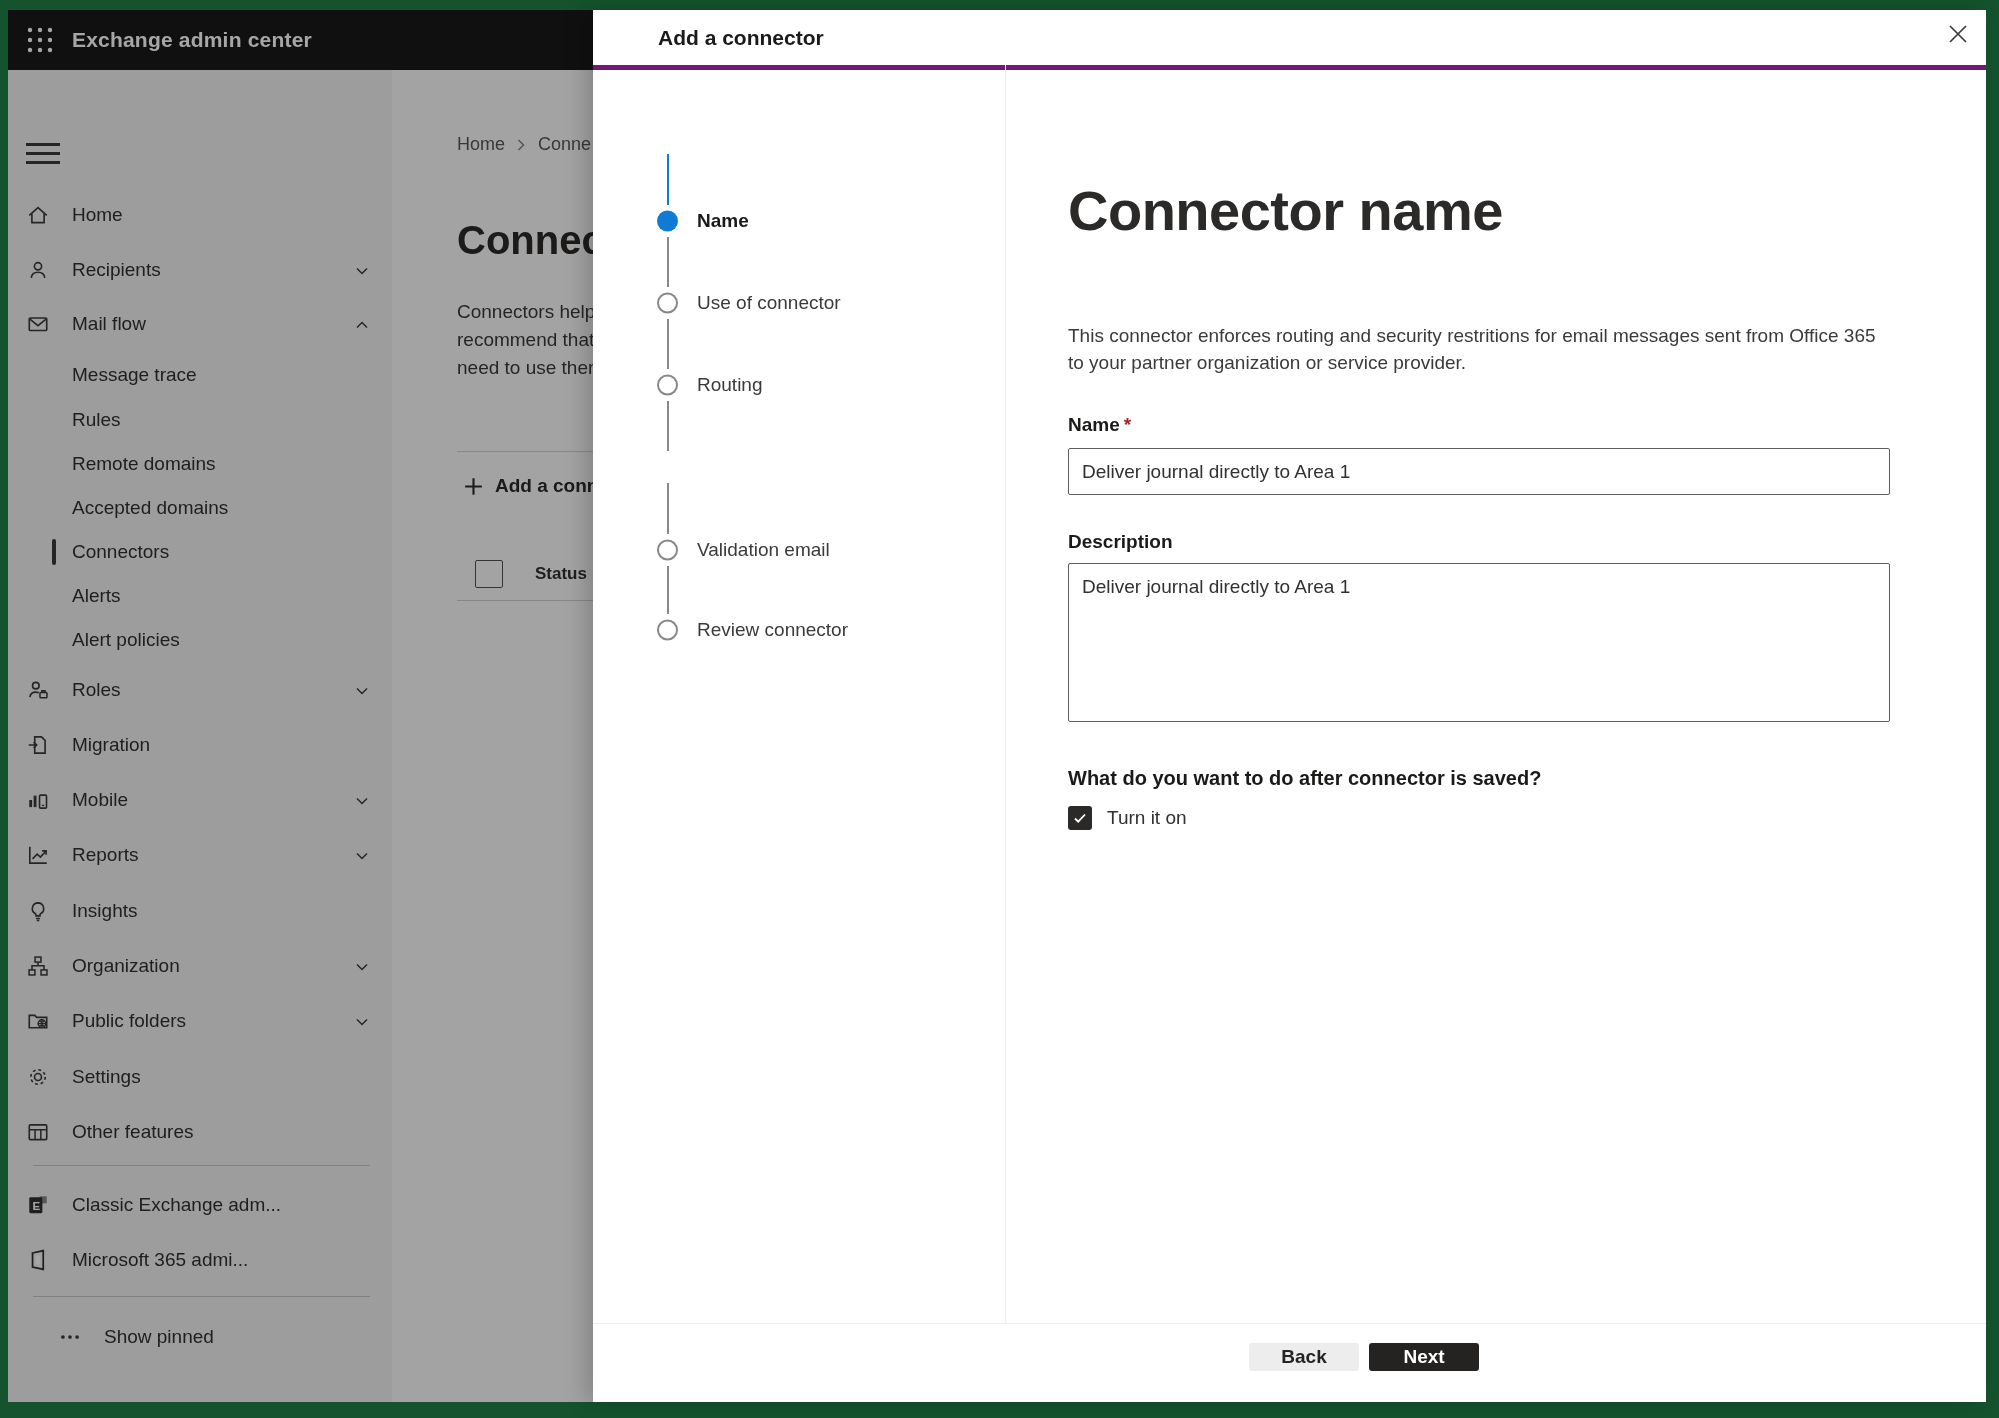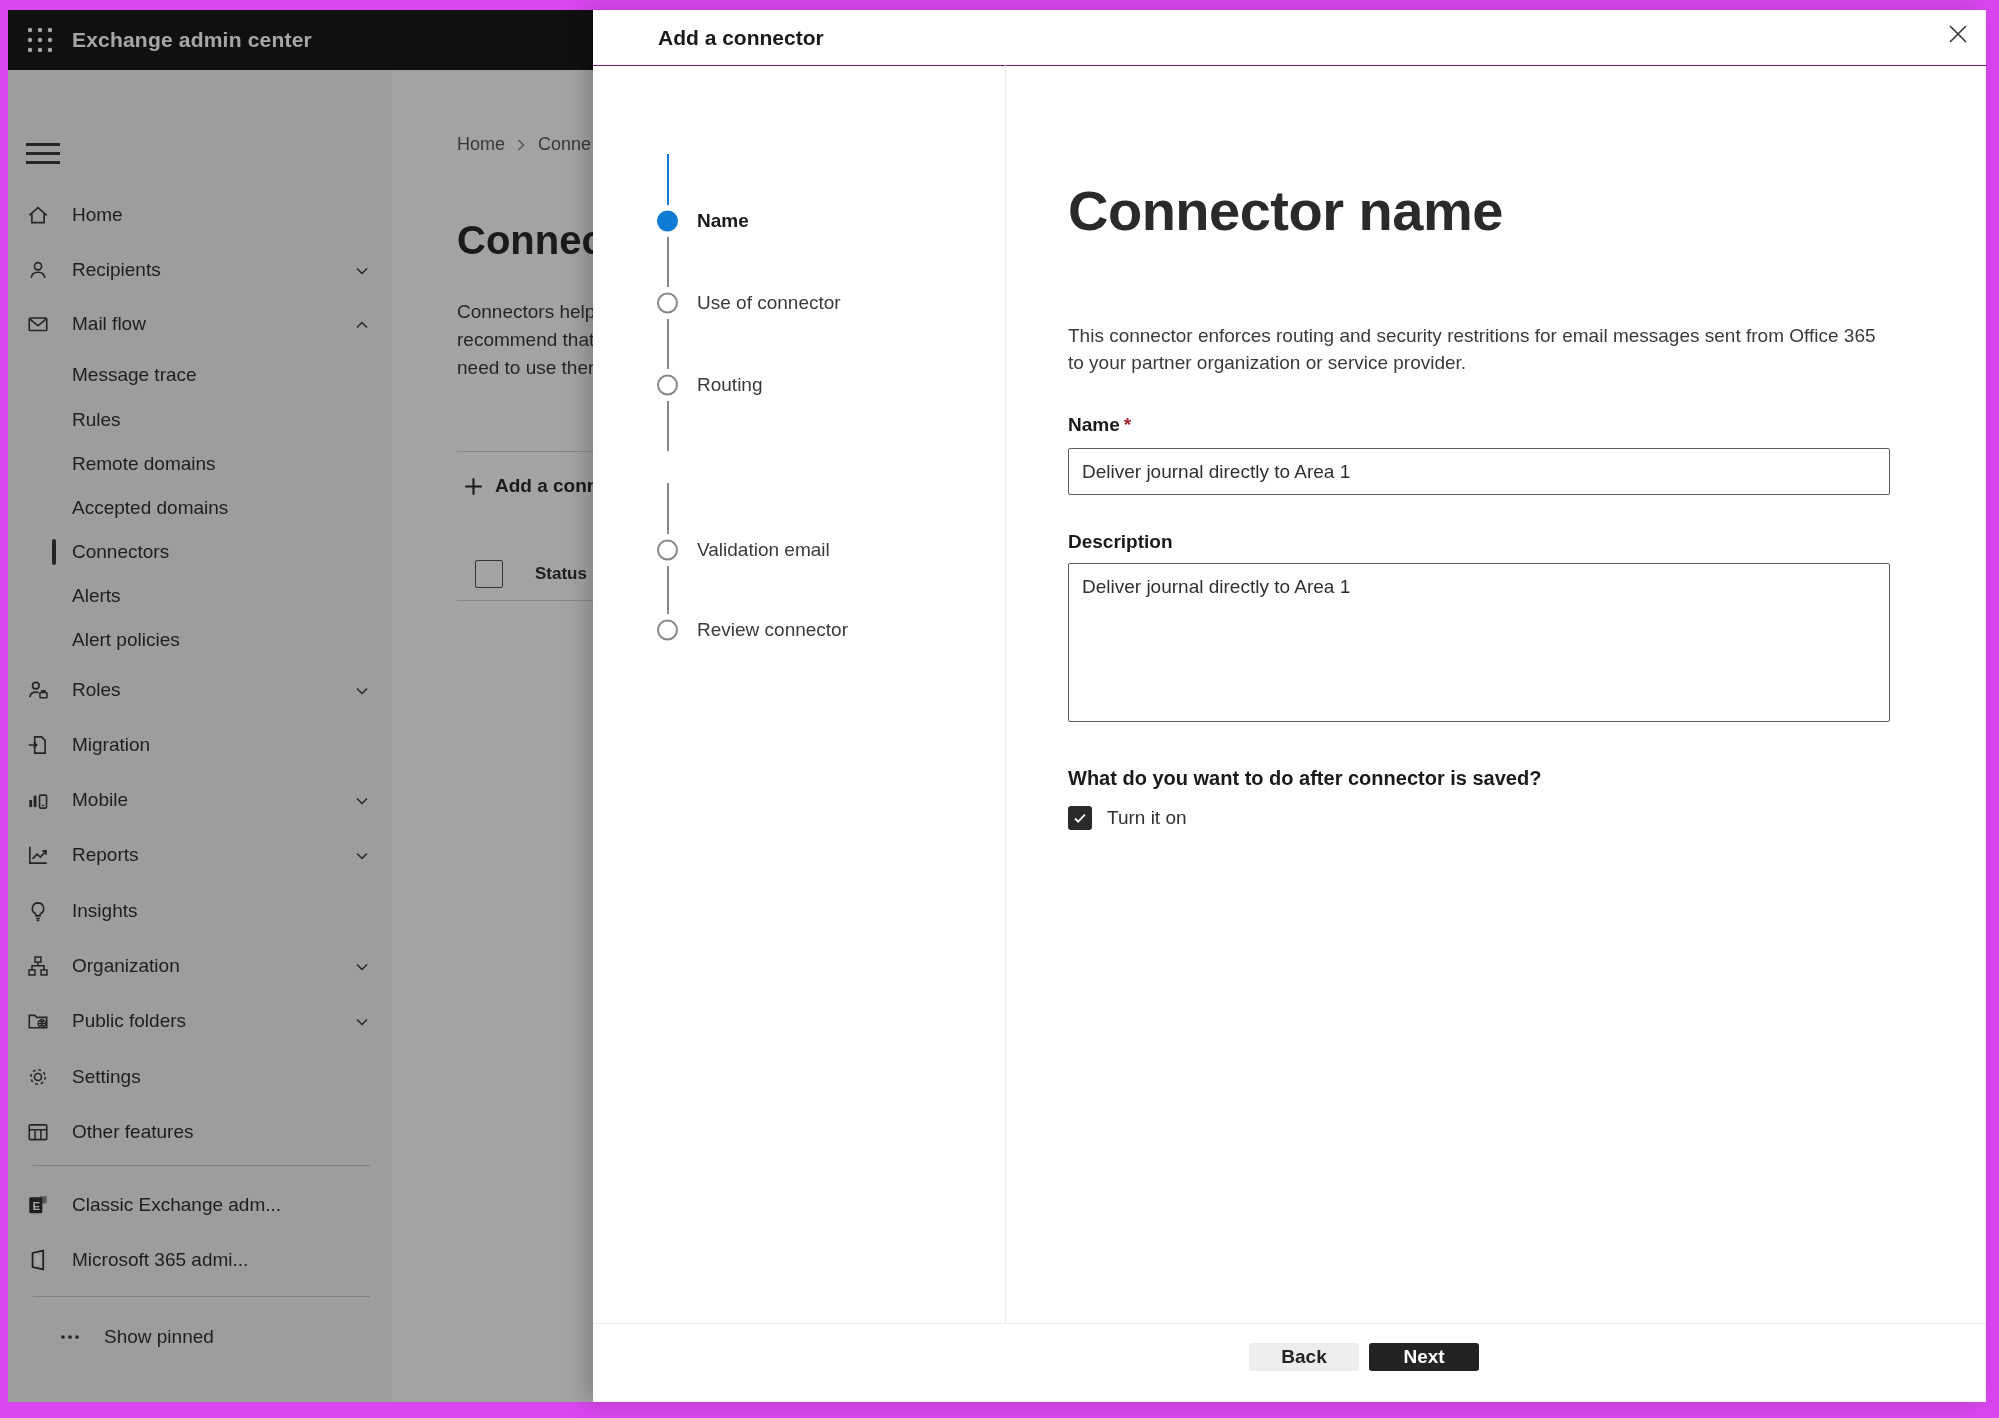--- a/index.html
+++ b/index.html
@@ -1,16 +1,16 @@
 <!DOCTYPE html>
 <html><head>
 <meta charset="utf-8">
 <style>
   html,body{margin:0;padding:0;background:#000;}
-  .screen{position:relative;width:1999px;height:1418px;background:#d946ef;overflow:hidden;
+  .screen{position:relative;width:1999px;height:1418px;background:#14532d;overflow:hidden;
           font-family:"Liberation Sans","DejaVu Sans",sans-serif;-webkit-font-smoothing:antialiased;}
   
   .app{position:absolute;left:8px;top:10px;width:1978px;height:1392px;background:#fbfbfa;overflow:hidden;}
   .app-header{position:absolute;left:0;top:0;width:100%;height:60px;background:#1b1a19;}
   .waffle{position:absolute;left:18px;top:16px;width:28px;height:28px;cursor:pointer;}
   .app-title{position:absolute;left:64px;top:0;height:60px;line-height:60px;color:#ffffff;
              font-size:21px;font-weight:600;letter-spacing:.2px;}
   
   .sidebar{position:absolute;left:0;top:60px;width:384px;height:1332px;background:#f3f2f1;}
   .hamburger{position:absolute;left:18px;top:70px;width:36px;height:26px;cursor:pointer;}
@@ -34,21 +34,21 @@
            font-size:19px;font-weight:600;color:#2b2a29;white-space:nowrap;}
   .tbl-head{position:absolute;left:83px;top:486px;height:36px;display:flex;align-items:center;}
   .tbl-check{width:26px;height:26px;border:1.6px solid #55514e;border-radius:2px;background:transparent;cursor:pointer;}
   .tbl-col{margin-left:32px;font-size:17px;font-weight:600;color:#323130;}
   .bg-div2{position:absolute;left:65px;top:530px;width:400px;height:1px;background:#d2d0ce;}
   
   .scrim{position:absolute;left:0;top:0;width:100%;height:100%;background:rgba(0,0,0,0.35);z-index:50;}
   
   .dialog{position:absolute;left:593px;top:10px;width:1393px;height:1392px;background:#fff;z-index:100;
           box-shadow:-8px 0 20px rgba(0,0,0,.18);}
-  .dlg-head{position:absolute;left:0;top:0;width:100%;height:55px;border-bottom:1px solid #701a75;}
+  .dlg-head{position:absolute;left:0;top:0;width:100%;height:55px;border-bottom:5px solid #701a75;}
   .dlg-title{position:absolute;left:65px;top:0;height:55px;line-height:55px;font-size:21px;font-weight:700;color:#1b1a19;}
   .dlg-close{position:absolute;left:1352px;top:11px;width:26px;height:26px;cursor:pointer;}
   .stepper{position:absolute;left:0;top:55px;width:412px;height:1258px;border-right:1px solid #efedec;}
   .step-row{position:absolute;left:55px;right:12px;height:42px;cursor:pointer;}
   .step-dot{position:absolute;left:9px;top:50%;transform:translateY(-50%);width:21px;height:21px;border-radius:50%;box-sizing:border-box;}
   .step-dot.done,.step-dot.active{background:#0f7bd4;}
   .step-dot.todo{background:#fff;border:2px solid #8a8886;}
   .step-dot svg{position:absolute;left:0;top:0;}
   .step-lbl{position:absolute;left:49px;top:50%;transform:translateY(-50%);font-size:19px;color:#3b3a39;white-space:nowrap;}
   .step-lbl.active{font-weight:700;color:#1b1a19;}

